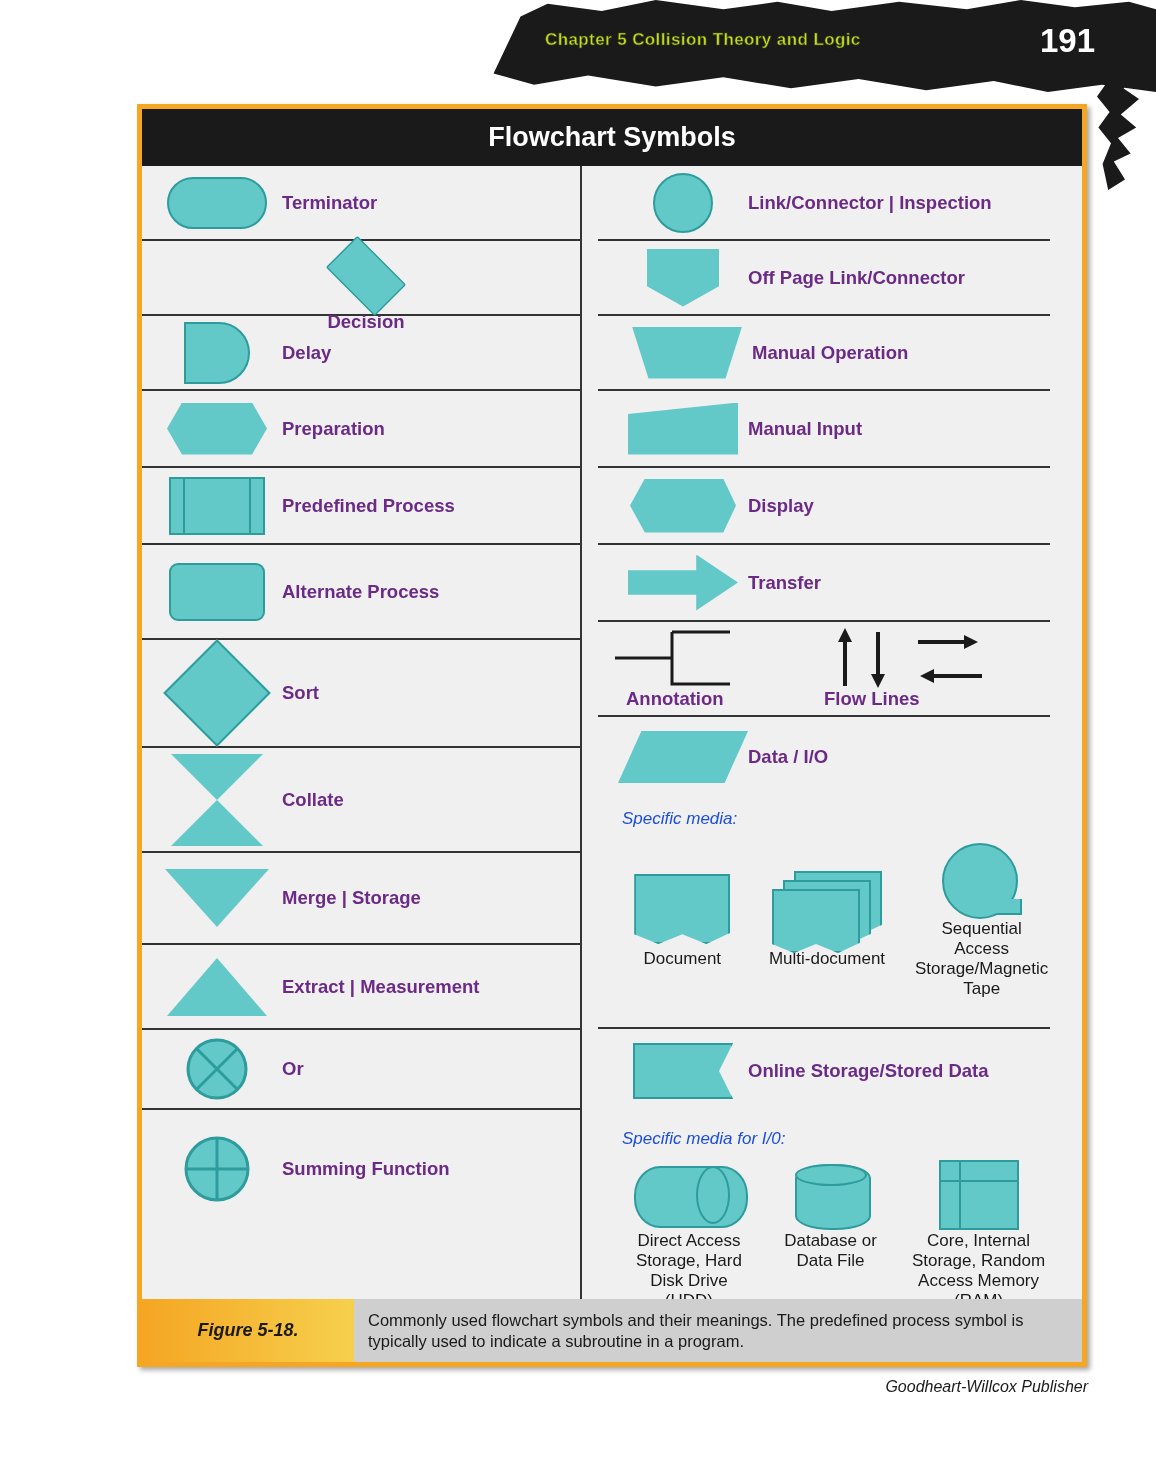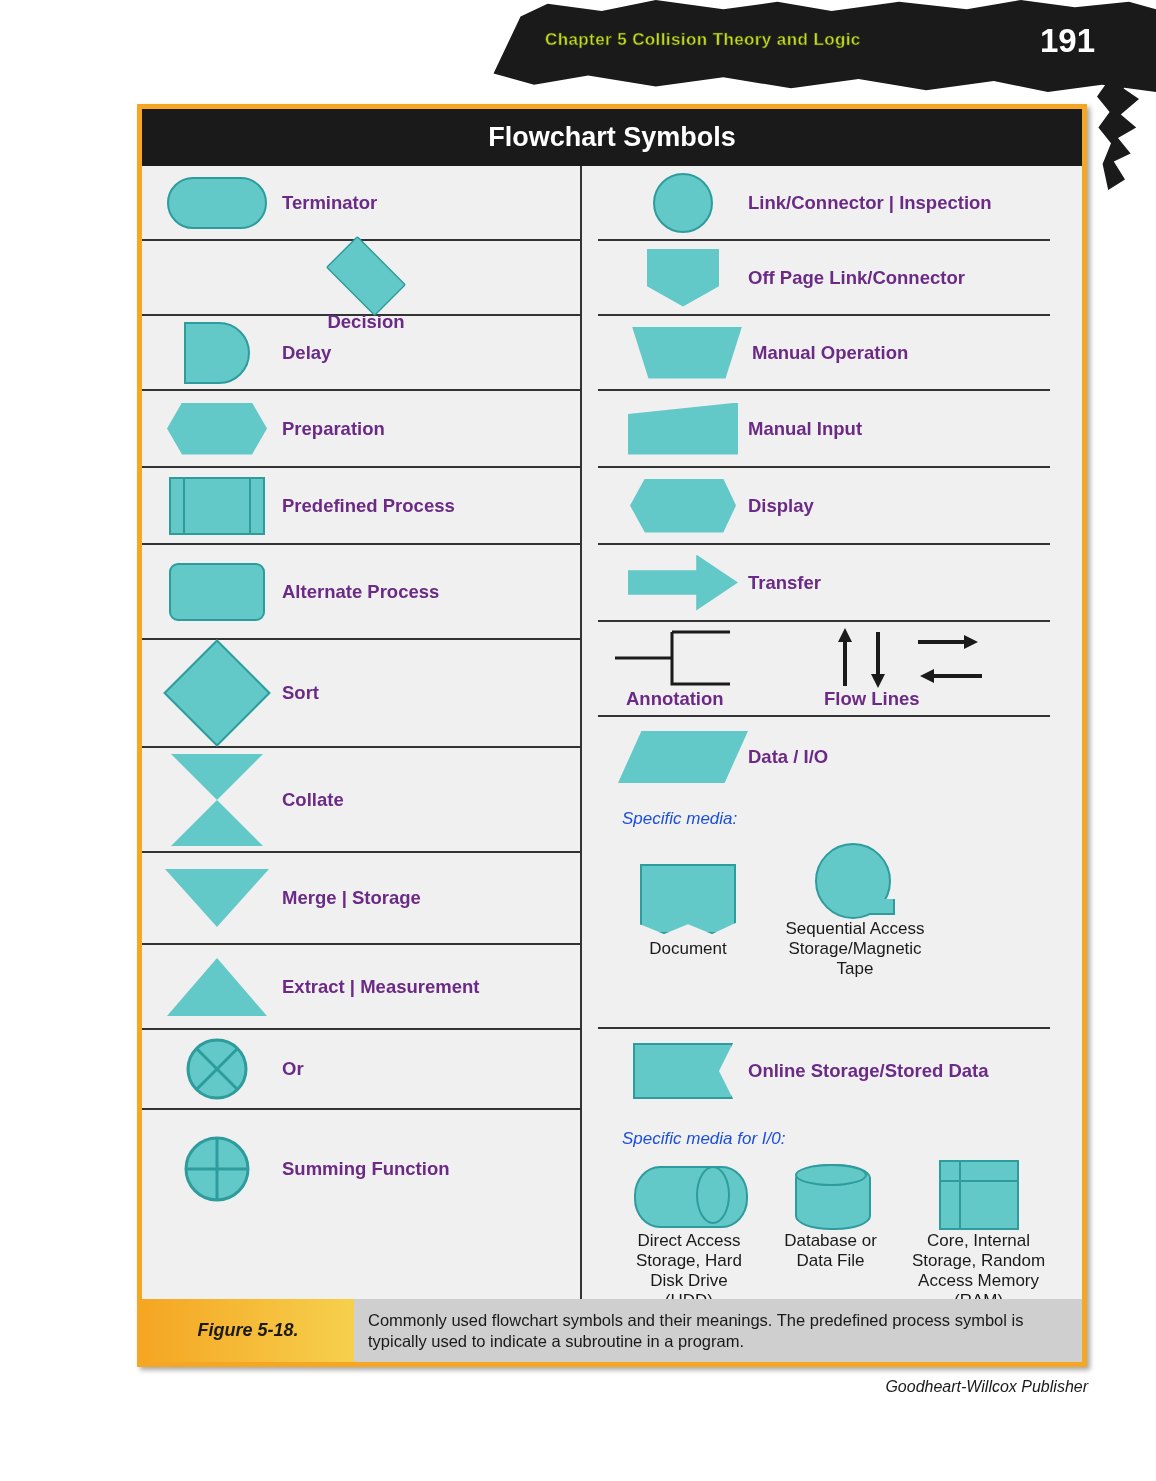--- a/index.html
+++ b/index.html
@@ -307,20 +307,30 @@
           <div class="lbl">Data / I/O</div>
         </div>
         <div class="it" style="margin:26px 0 10px 4px;">Specific media:</div>
         <div style="display:flex;align-items:center;gap:28px;margin-left:6px;">
           <div style="width:128px;text-align:center;">
             <div style="height:80px;display:flex;align-items:center;justify-content:center;">
               <div class="doc" style="border:2px solid #2e9c9c;"></div>
             </div>
             <div class="cap-txt">Document</div>
           </div>
+          <div style="width:128px;text-align:center;">
+            <div style="height:80px;display:flex;align-items:center;justify-content:center;">
+              <div class="multidoc">
+                <div class="d" style="left:22px;top:0;"></div>
+                <div class="d" style="left:11px;top:9px;"></div>
+                <div class="d" style="left:0;top:18px;"></div>
+              </div>
+            </div>
+            <div class="cap-txt">Multi-document</div>
+          </div>
           <div style="width:150px;text-align:center;">
             <div style="height:80px;display:flex;align-items:center;justify-content:center;">
               <div class="tape">
                   <div class="c"></div>
                   <div class="t"></div>
                 </div>
             </div>
             <div class="cap-txt">Sequential Access Storage/Magnetic Tape</div>
           </div>
         </div>

